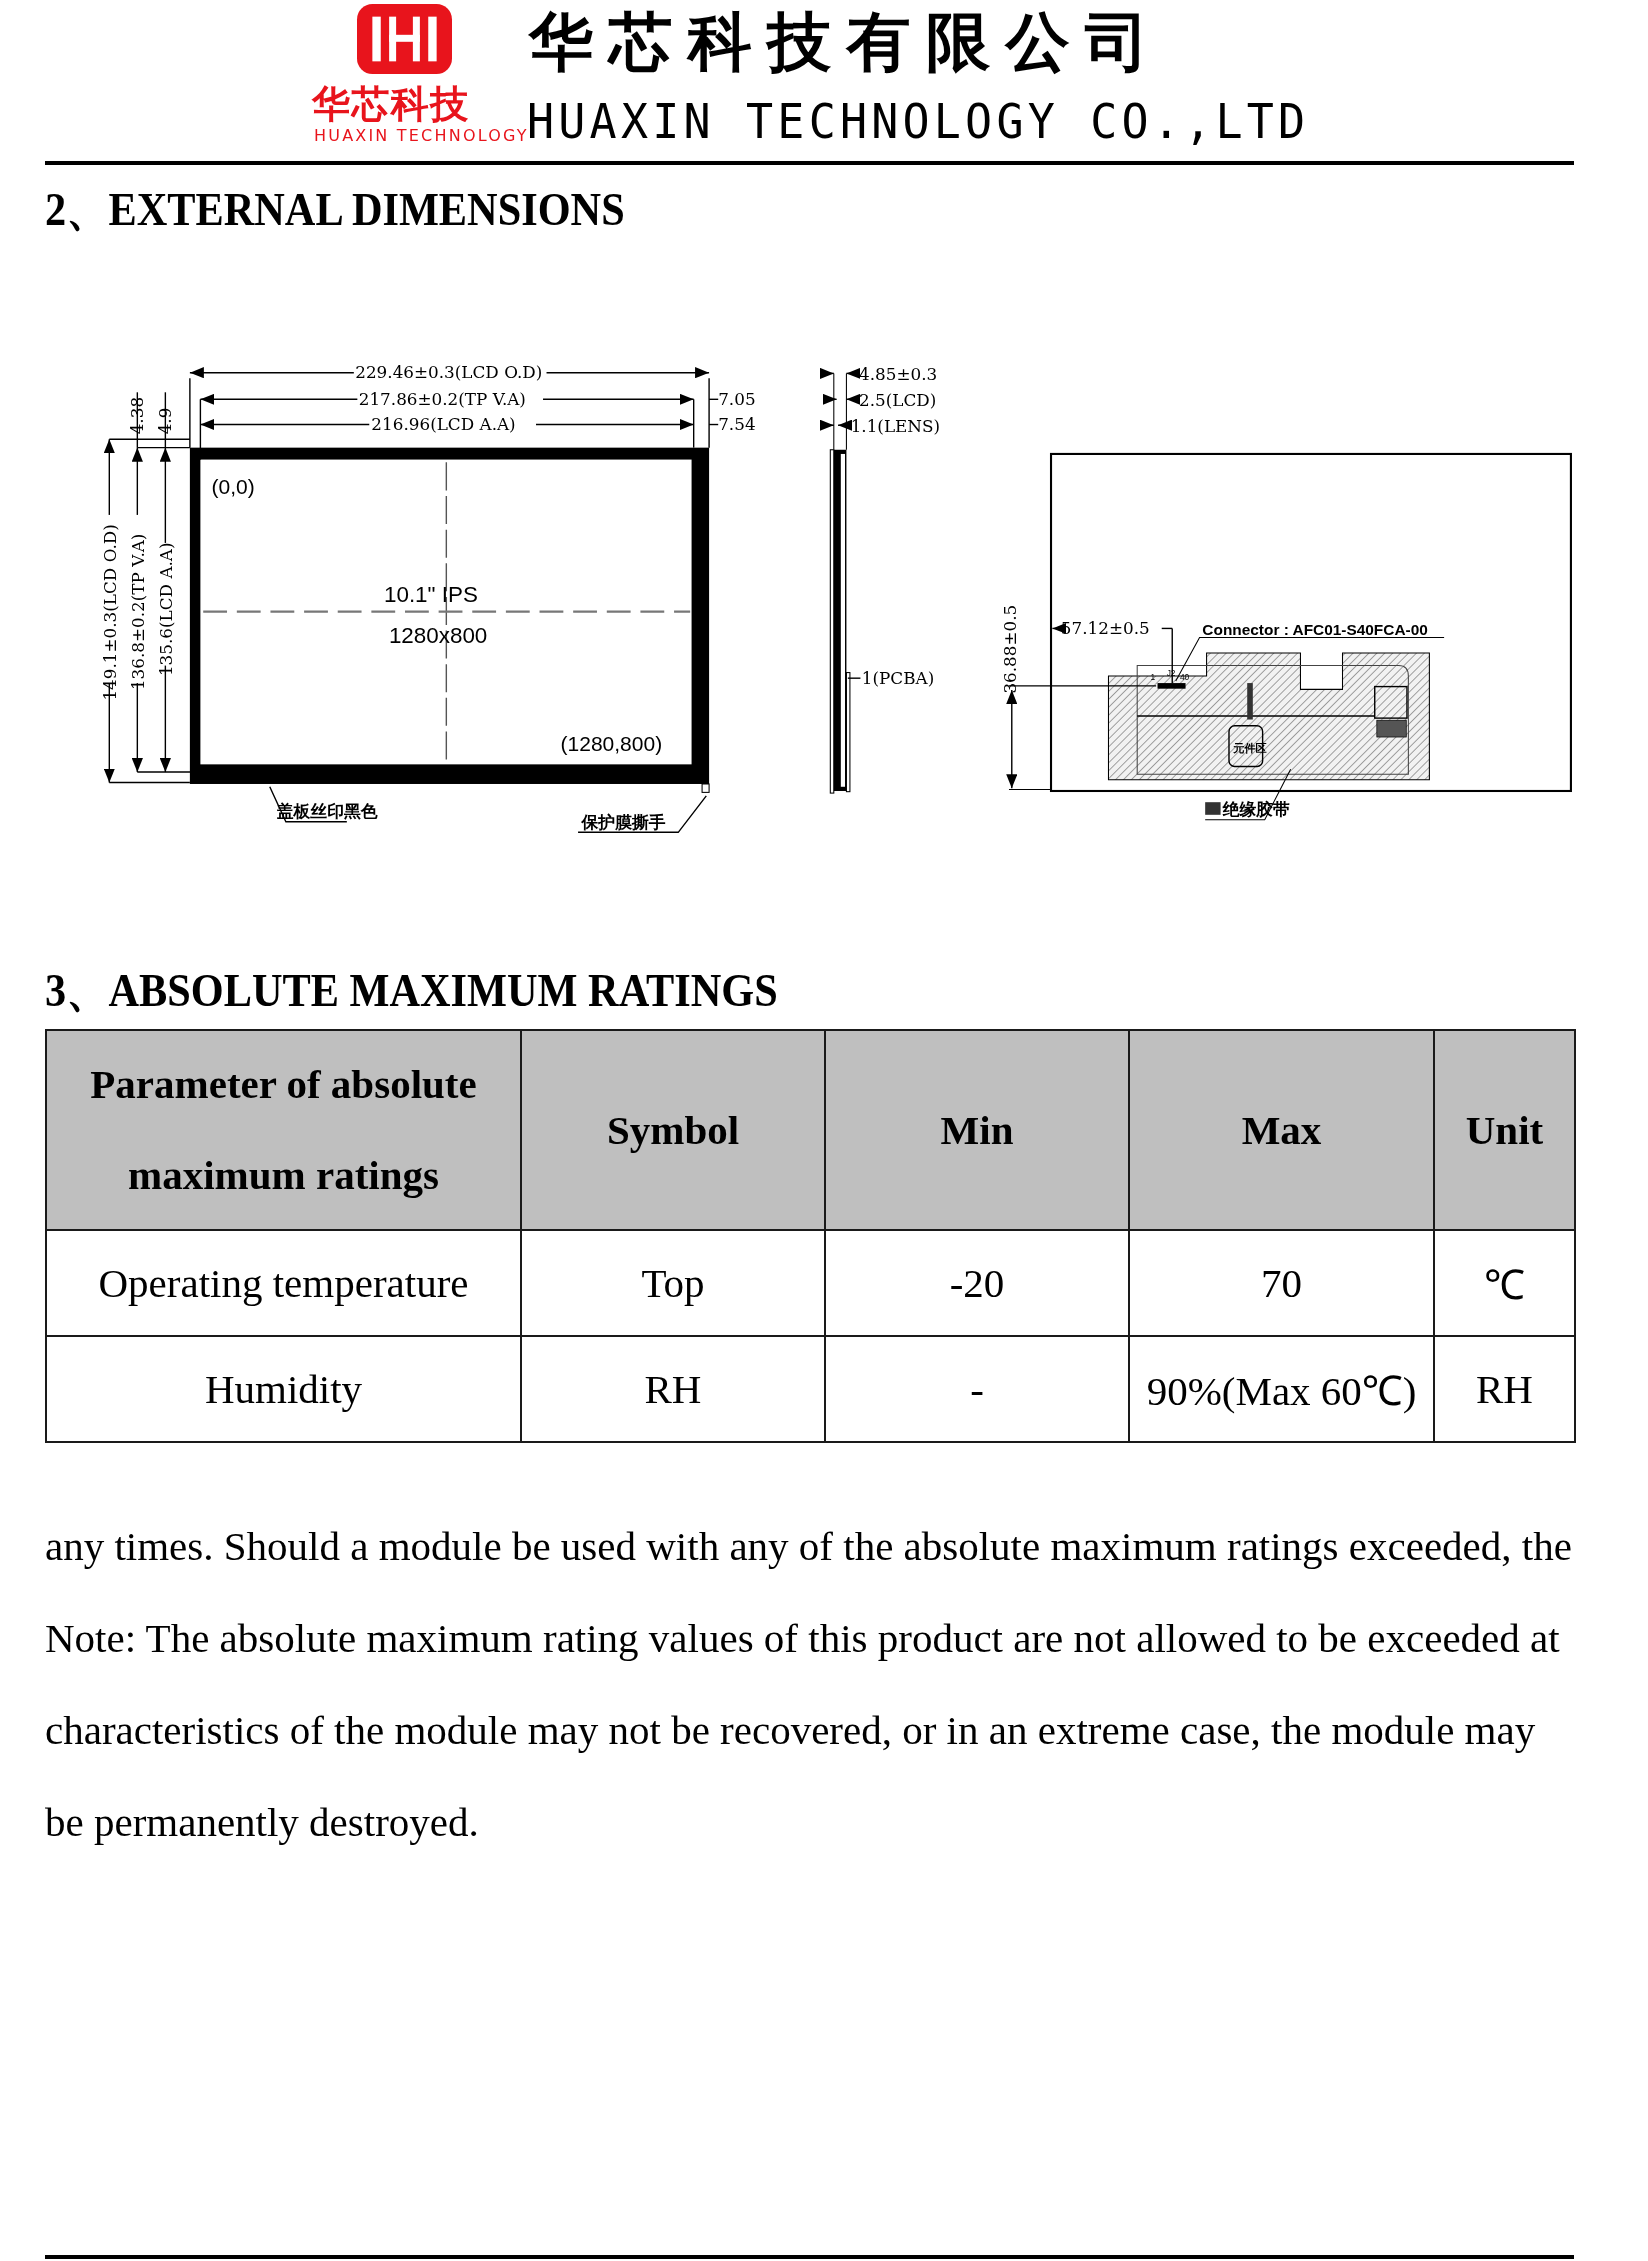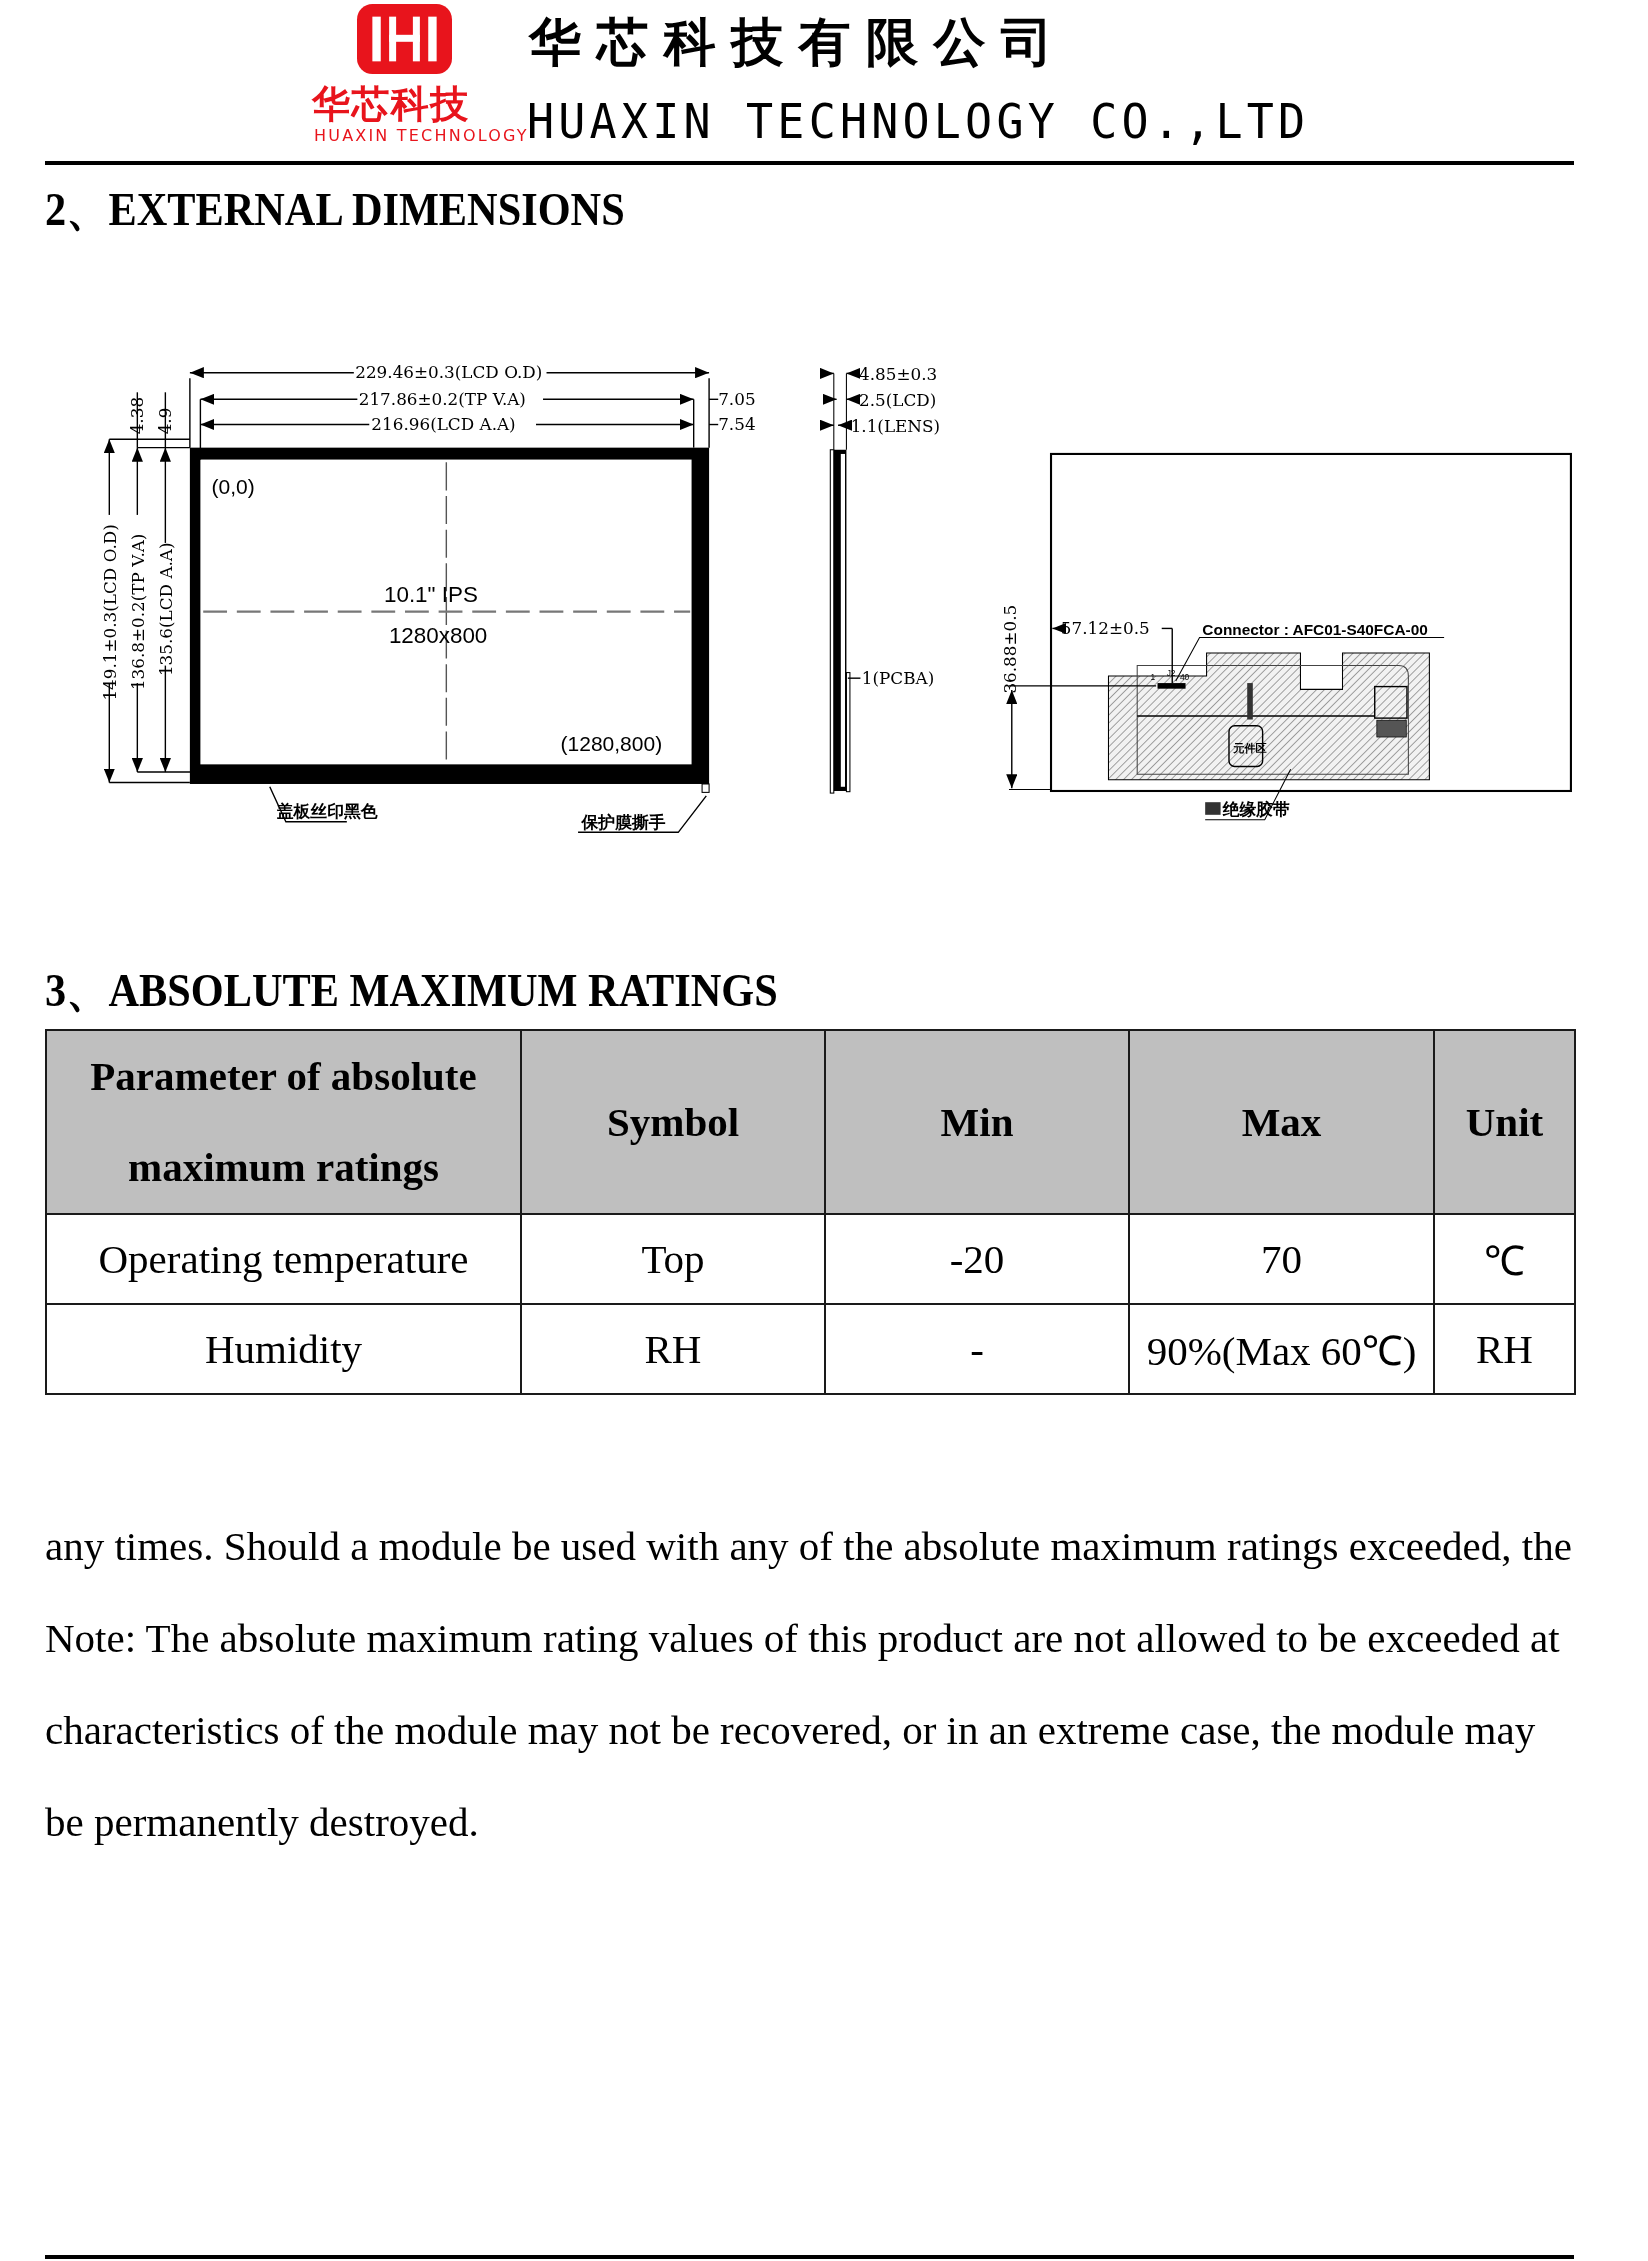--- a/index.html
+++ b/index.html
@@ -2,27 +2,27 @@
 <html style="font-size:11.2px"><head>
 <meta charset="utf-8">
 <style>
   html, body { margin:0; padding:0; background:#fff; }
   body { width:1648px; height:2261px; position:relative; overflow:hidden; font-family:"Liberation Serif", serif; color:#000; }
   .abs { position:absolute; }
   .logo-box { left:357px; top:4.2px; width:95px; height:70px; background:#e8141c; border-radius:15.4px; }
   .logo-box svg { position:absolute; left:0; top:0; }
   .logo-cn { left:312px; top:83px; width:189px; font-family:"DejaVu Sans", sans-serif; font-weight:bold; color:#e8141c; font-size:38px; letter-spacing:1.4px; line-height:42px; white-space:nowrap; }
   .logo-en { left:314px; top:126px; width:189px; font-family:"DejaVu Sans", sans-serif; font-weight:normal; color:#e8141c; font-size:16px; letter-spacing:2.2px; white-space:nowrap; }
-  .company-cn { left:529px; top:0px; font-family:"DejaVu Sans", sans-serif; font-weight:bold; font-size:52px; letter-spacing:15.4px; line-height:84px; white-space:nowrap; }
+  .company-cn { left:529px; top:0px; font-family:"DejaVu Sans", sans-serif; font-weight:bold; font-size:64px; letter-spacing:15.4px; line-height:84px; white-space:nowrap; }
   .company-en { left:527px; top:97px; font-family:"DejaVu Sans Mono", monospace; font-size:45px; letter-spacing:4.2px; line-height:49px; white-space:nowrap; transform:scaleY(1.05); }
   .rule { left:45px; width:1529px; height:3.5px; background:#000; }
   .heading { left:45px; font-weight:bold; font-size:46px; line-height:56px; white-space:nowrap; transform-origin:left center; transform:scaleX(0.92); }
   .drawing { left:0; top:350px; width:1648px; height:505px; }
   table.ratings { position:absolute; left:45px; top:1029px; width:1529px; border-collapse:collapse; table-layout:fixed; }
-  table.ratings th, table.ratings td { border:2.1px solid #1a1a1a; text-align:center; vertical-align:middle; font-size:41px; padding:0; }
+  table.ratings th, table.ratings td { border:2.1px solid #1a1a1a; text-align:center; vertical-align:middle; font-size:41px; padding:8px; }
   table.ratings th { background:#bfbfbf; font-weight:bold; height:181px; line-height:91px; }
   table.ratings td { height:88px; }
   .note { left:45px; width:1535px; font-size:41px; line-height:92px; top:1500px; text-align:justify; }
   .note span { display:block; white-space:nowrap; }
 </style>
 </head>
 <body>
 
 <div class="abs logo-box">
   <svg width="95" height="70" viewBox="0 0 136 100">

